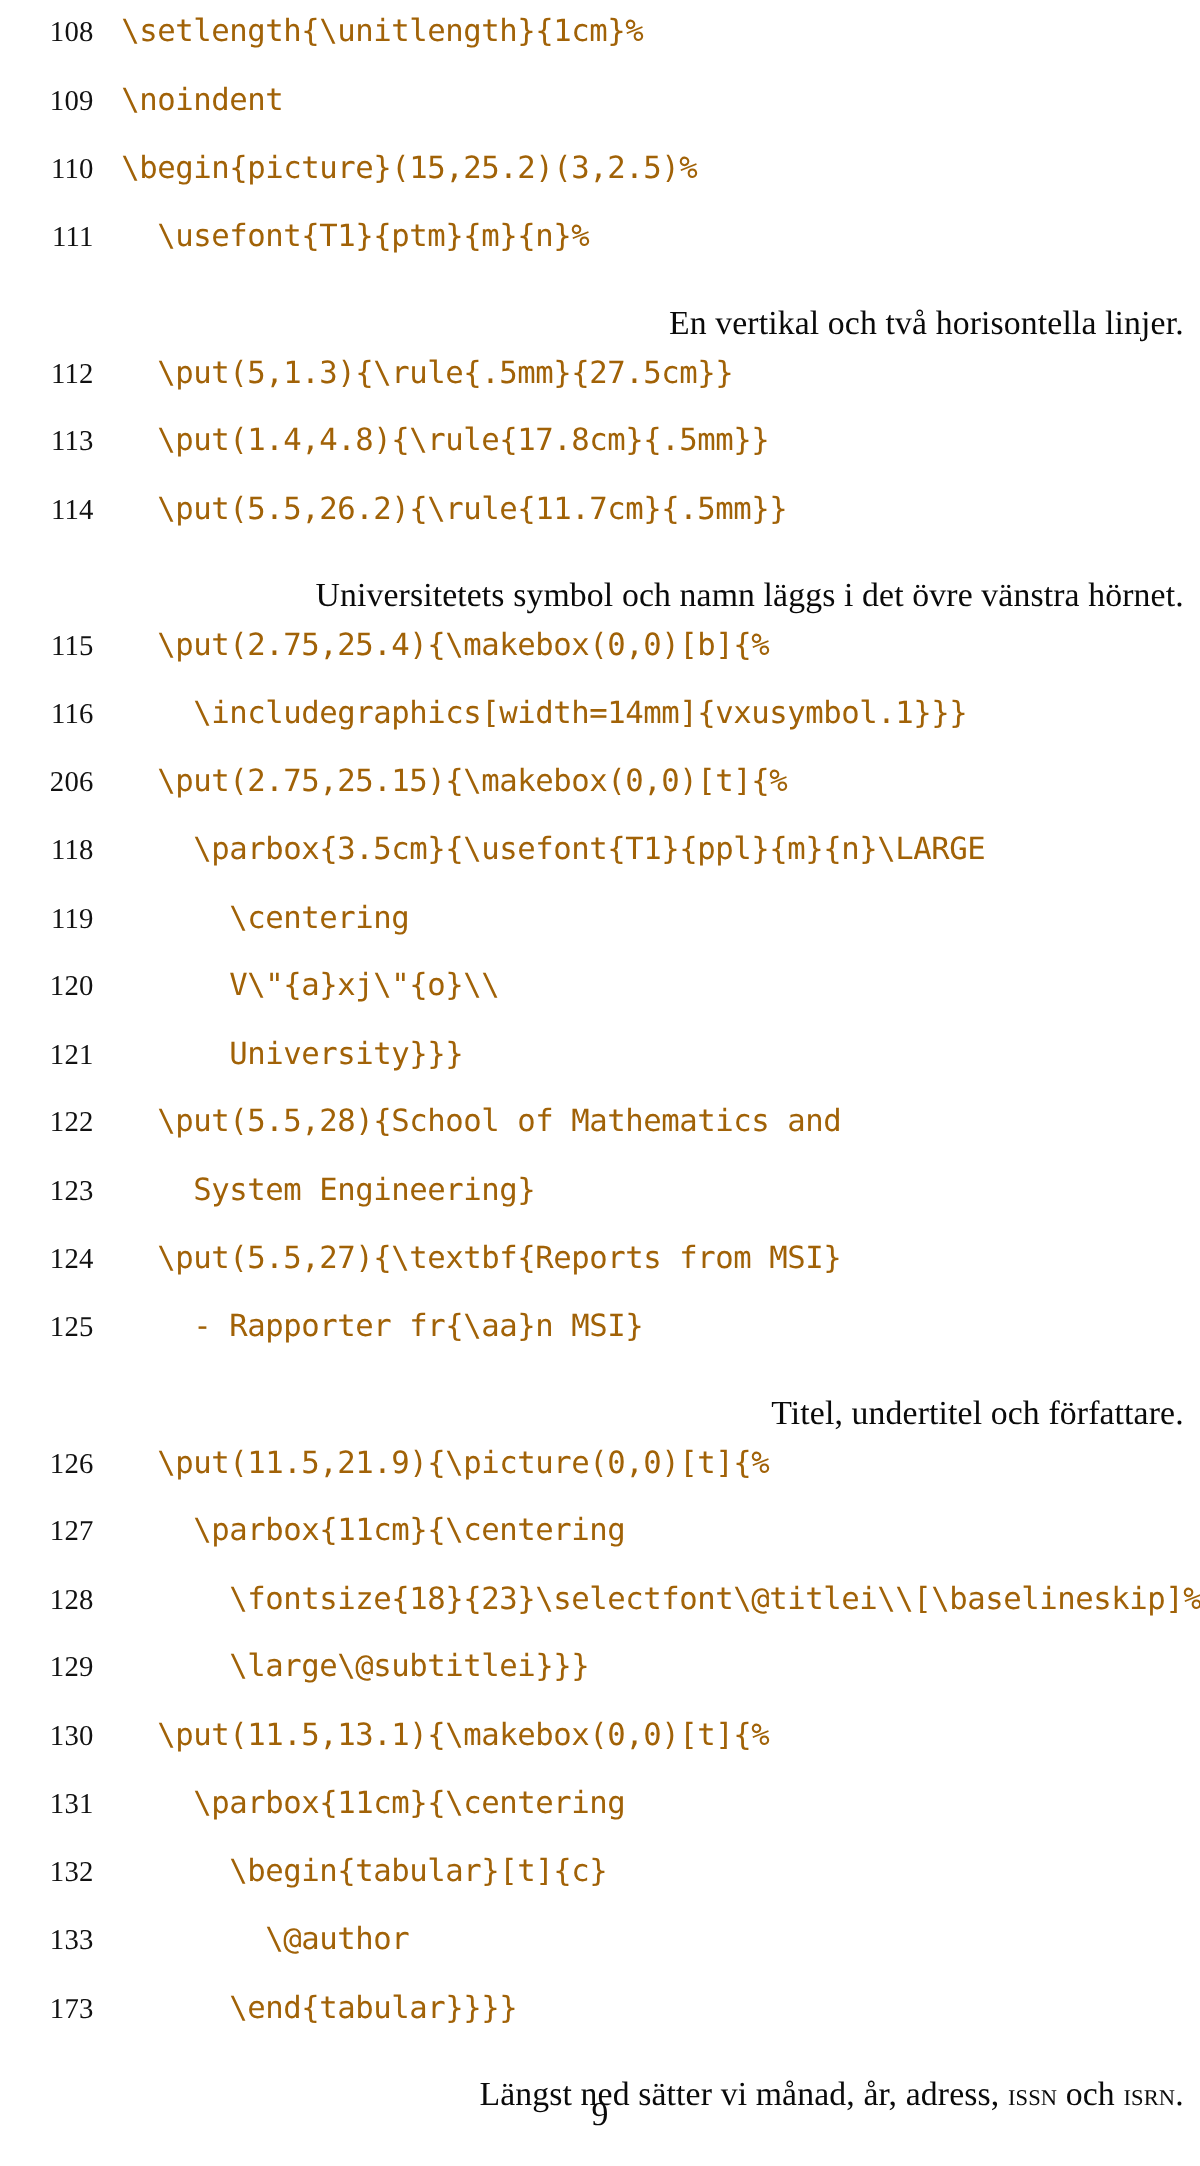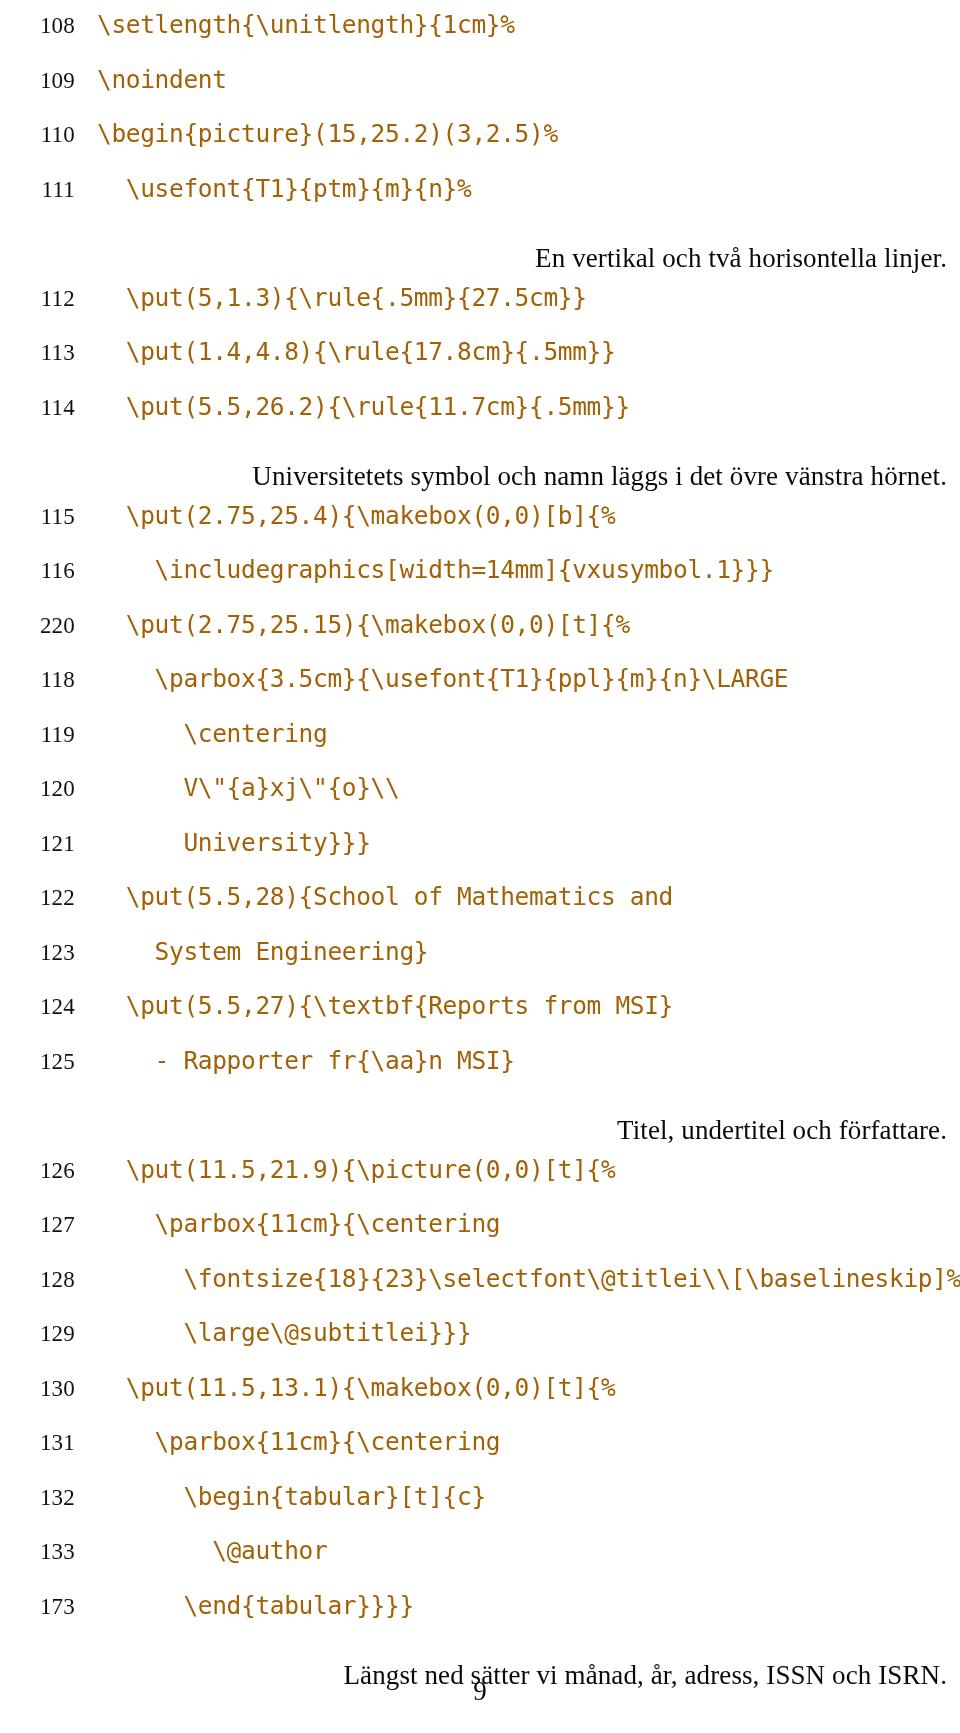--- a/index.html
+++ b/index.html
@@ -64,21 +64,21 @@
     font-family: "Liberation Serif", "DejaVu Serif", serif;
     font-size: 27px;
     line-height: 54.5px;
     color: #0a0a0a;
     white-space: pre;
     letter-spacing: 0.1px;
     text-align: right;
   }
   .prose .sc {
     font-variant: small-caps;
-    font-size: 27px;
+    font-size: 18px;
   }
 
   
   .folio {
     position: absolute;
     left: 0;
     right: 0;
     bottom: 26px;
     text-align: center;
     font-family: "Liberation Serif", "DejaVu Serif", serif;
@@ -96,21 +96,21 @@
       <div class="code-line"><span class="lineno">109</span><span class="code">\noindent</span></div>
       <div class="code-line"><span class="lineno">110</span><span class="code">\begin{picture}(15,25.2)(3,2.5)%</span></div>
       <div class="code-line"><span class="lineno">111</span><span class="code">  \usefont{T1}{ptm}{m}{n}%</span></div>
       <div class="prose">En vertikal och två horisontella linjer.</div>
       <div class="code-line"><span class="lineno">112</span><span class="code">  \put(5,1.3){\rule{.5mm}{27.5cm}}</span></div>
       <div class="code-line"><span class="lineno">113</span><span class="code">  \put(1.4,4.8){\rule{17.8cm}{.5mm}}</span></div>
       <div class="code-line"><span class="lineno">114</span><span class="code">  \put(5.5,26.2){\rule{11.7cm}{.5mm}}</span></div>
       <div class="prose">Universitetets symbol och namn läggs i det övre vänstra hörnet.</div>
       <div class="code-line"><span class="lineno">115</span><span class="code">  \put(2.75,25.4){\makebox(0,0)[b]{%</span></div>
       <div class="code-line"><span class="lineno">116</span><span class="code">    \includegraphics[width=14mm]{vxusymbol.1}}}</span></div>
-      <div class="code-line"><span class="lineno">220</span><span class="code">  \put(2.75,25.15){\makebox(0,0)[t]{%</span></div>
+      <div class="code-line"><span class="lineno">206</span><span class="code">  \put(2.75,25.15){\makebox(0,0)[t]{%</span></div>
       <div class="code-line"><span class="lineno">118</span><span class="code">    \parbox{3.5cm}{\usefont{T1}{ppl}{m}{n}\LARGE</span></div>
       <div class="code-line"><span class="lineno">119</span><span class="code">      \centering</span></div>
       <div class="code-line"><span class="lineno">120</span><span class="code">      V\"{a}xj\"{o}\\</span></div>
       <div class="code-line"><span class="lineno">121</span><span class="code">      University}}}</span></div>
       <div class="code-line"><span class="lineno">122</span><span class="code">  \put(5.5,28){School of Mathematics and</span></div>
       <div class="code-line"><span class="lineno">123</span><span class="code">    System Engineering}</span></div>
       <div class="code-line"><span class="lineno">124</span><span class="code">  \put(5.5,27){\textbf{Reports from MSI}</span></div>
       <div class="code-line"><span class="lineno">125</span><span class="code">    - Rapporter fr{\aa}n MSI}</span></div>
       <div class="prose">Titel, undertitel och författare.</div>
       <div class="code-line"><span class="lineno">126</span><span class="code">  \put(11.5,21.9){\picture(0,0)[t]{%</span></div>

